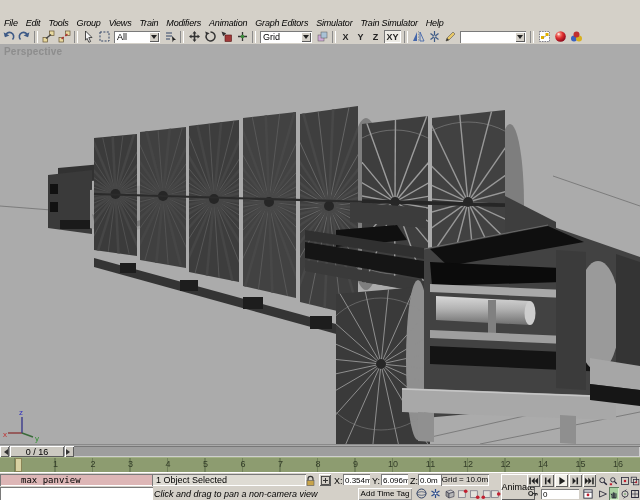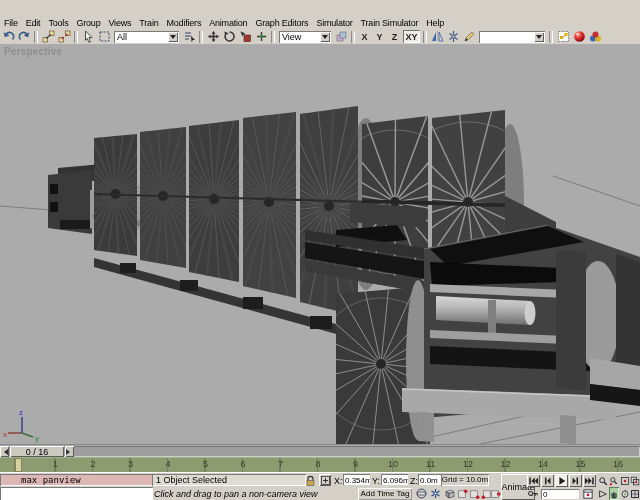--- a/index.html
+++ b/index.html
@@ -11,21 +11,21 @@
     display:flex;align-items:center;color:#fff;}
   #titlebar .appicon{width:14px;height:13px;margin:0 3px 0 2px;flex:0 0 auto;}
   #titlebar .ttl{font-size:10px;font-weight:bold;letter-spacing:-.2px;white-space:nowrap;}
   #winbtns{position:absolute;right:2px;top:2px;display:flex;gap:2px;}
   .wbtn{width:15px;height:12px;background:#d4d0c8;box-shadow:inset 1px 1px #fff,inset -1px -1px #5c5c5c;
         display:flex;align-items:center;justify-content:center;font-size:8px;color:#000;font-weight:bold;line-height:1;}
   .glyph-min{width:6px;height:2px;background:#000;margin-top:6px;}
   
   #menubar{position:absolute;left:0;top:17px;width:640px;height:12px;display:flex;align-items:center;
            font-size:9px;color:#000;}
-  .mitem{padding:0 4px;white-space:nowrap;letter-spacing:-.2px;}
+  .mitem{padding:0 4px;white-space:nowrap;letter-spacing:-.2px;font-style:italic;}
   
   #toolbar{position:absolute;left:0;top:29px;width:640px;height:15px;display:flex;align-items:center;
            border-bottom:1px solid #9a968e;background:#d4d0c8;}
   .ti{width:16px;height:14px;display:flex;align-items:center;justify-content:center;flex:0 0 auto;}
   .sep{width:2px;height:12px;margin:0 2px;border-left:1px solid #8a8a8a;border-right:1px solid #fff;flex:0 0 auto;}
   .combo{height:12px;background:#fff;box-shadow:inset 1px 1px #7a7a7a,inset -1px -1px #fff;
          display:flex;align-items:center;font-size:9px;margin:0 2px;flex:0 0 auto;}
   .combo .cval{flex:1;padding-left:3px;white-space:nowrap;overflow:hidden;}
   .cbtn{width:10px;height:10px;margin:1px;background:#d4d0c8;box-shadow:inset 1px 1px #fff,inset -1px -1px #5c5c5c;
         display:flex;align-items:center;justify-content:center;}
@@ -135,21 +135,21 @@
     <span class="ti">
       <svg width="13" height="13" viewBox="0 0 13 13">
           <path d="M3.5,1 L10,7.5 L6.8,7.6 L8.6,11.5 L6.9,12.3 L5.1,8.4 L3.5,10.2 Z" fill="#f4f4f4" stroke="#222" stroke-width="0.8"></path>
         </svg>
       </span>
     <span class="ti">
       <svg width="13" height="13" viewBox="0 0 13 13">
           <rect x="2" y="2" width="9" height="9" fill="none" stroke="#334466" stroke-width="1" stroke-dasharray="2 1.4"></rect>
         </svg>
       </span>
-    <span class="combo" style="width:65px">
+    <span class="combo" style="width:46px">
       <span class="cval">All</span>
       <span class="cbtn">
           <span class="tri-d" style="margin-top:3px"></span>
         </span>
     </span>
     <span class="ti">
       <svg width="13" height="13" viewBox="0 0 13 13">
           <path d="M2,3 H8 M2,6 H8 M2,9 H6" stroke="#334466" stroke-width="1.2"></path>
           <path d="M8,6 L12,10 L9.8,10 L8.6,12.2 Z" fill="#222"></path>
         </svg>
@@ -173,21 +173,21 @@
         </svg>
       </span>
     <span class="ti">
       <svg width="13" height="13" viewBox="0 0 13 13">
           <path d="M2,6.5 H11 M6.5,2 V11" stroke="#333" stroke-width="1.3"></path>
           <circle cx="6.5" cy="6.5" r="1.8" fill="#3a8a3a"></circle>
         </svg>
       </span>
     <span class="sep"></span>
     <span class="combo" style="width:52px">
-      <span class="cval">View</span>
+      <span class="cval">Grid</span>
       <span class="cbtn">
           <span class="tri-d" style="margin-top:3px"></span>
         </span>
     </span>
     <span class="ti">
       <svg width="13" height="13" viewBox="0 0 13 13">
           <rect x="2" y="5" width="6" height="6" fill="#cfa9d6" stroke="#555" stroke-width="0.5"></rect>
           <rect x="5" y="2" width="6" height="6" fill="#a9c2d6" stroke="#555" stroke-width="0.5"></rect>
         </svg>
       </span>

